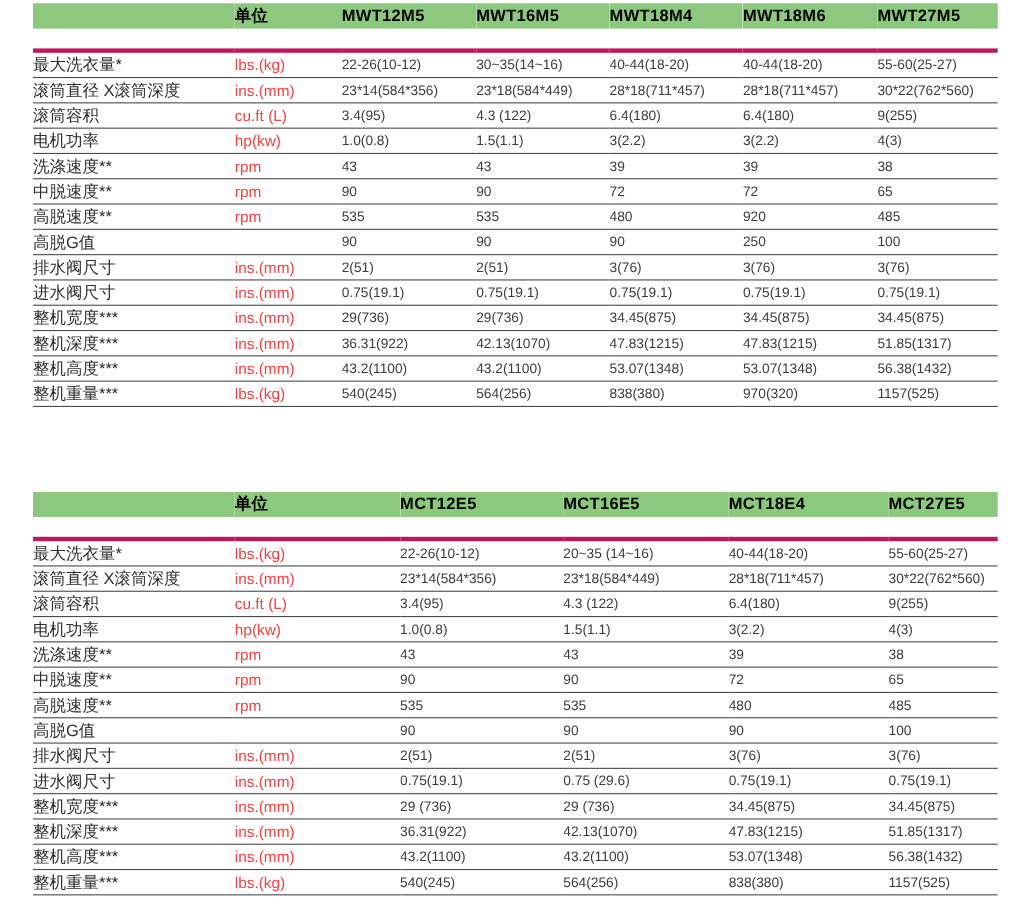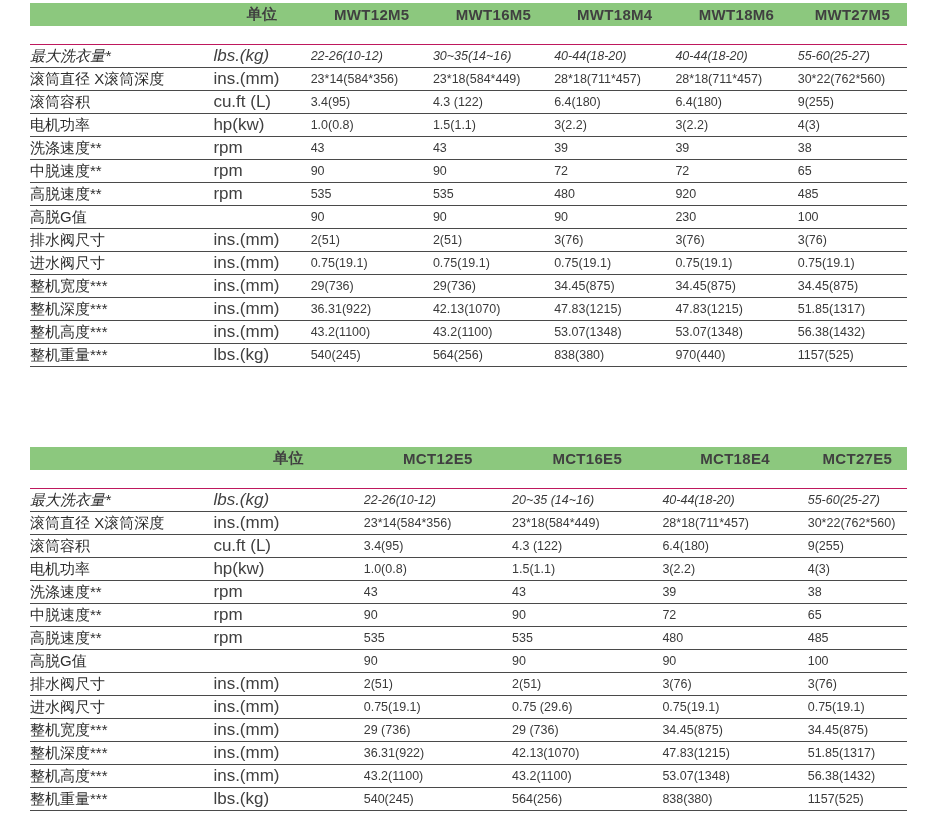--- a/index.html
+++ b/index.html
@@ -34,52 +34,50 @@
     padding: 0;
     margin: 0;
     text-align: left;
     vertical-align: middle;
     white-space: nowrap;
     overflow: hidden;
   }
   
   table.grid thead th {
     background: #8cc87e;
-    color: #404040;
+    color: #000000;
     font-size: 15px;
     font-weight: bold;
     letter-spacing: 0.3px;
     height: 23px;
-    text-align: center;
   }
   
   table.grid tr.spacer td {
     height: 18px;
     border: none;
     background: transparent;
   }
   
   table.grid tbody tr.data td {
     height: 22px;
     border-bottom: 1px solid #4a4a4a;
     color: #3a3a3a;
     font-size: 12.5px;
   }
   table.grid tbody tr.data.first-data td {
-    border-top: 1px solid #be185d;
-    font-style: italic;
+    border-top: 4px solid #be185d;
   }
   table.grid tbody tr.data td.label-cell {
     font-size: 15px;
     font-weight: 500;
     color: #2d2d2d;
   }
   table.grid tbody tr.data td.unit-cell {
-    font-size: 17px;
-    color: #404040;
+    font-size: 14px;
+    color: #ef4444;
   }
 </style>
 </head>
 <body>
 
 <div class="page">
   <section class="spec-table first">
       <table class="grid">
         <colgroup>
           <col style="width: 183px;">
@@ -167,21 +165,21 @@
             <td class="value-cell">480</td>
             <td class="value-cell">920</td>
             <td class="value-cell">485</td>
           </tr>
           <tr class="data">
             <td class="label-cell">高脱G值</td>
             <td class="unit-cell"></td>
             <td class="value-cell">90</td>
             <td class="value-cell">90</td>
             <td class="value-cell">90</td>
-            <td class="value-cell">230</td>
+            <td class="value-cell">250</td>
             <td class="value-cell">100</td>
           </tr>
           <tr class="data">
             <td class="label-cell">排水阀尺寸</td>
             <td class="unit-cell">ins.(mm)</td>
             <td class="value-cell">2(51)</td>
             <td class="value-cell">2(51)</td>
             <td class="value-cell">3(76)</td>
             <td class="value-cell">3(76)</td>
             <td class="value-cell">3(76)</td>
@@ -221,21 +219,21 @@
             <td class="value-cell">53.07(1348)</td>
             <td class="value-cell">53.07(1348)</td>
             <td class="value-cell">56.38(1432)</td>
           </tr>
           <tr class="data">
             <td class="label-cell">整机重量***</td>
             <td class="unit-cell">lbs.(kg)</td>
             <td class="value-cell">540(245)</td>
             <td class="value-cell">564(256)</td>
             <td class="value-cell">838(380)</td>
-            <td class="value-cell">970(440)</td>
+            <td class="value-cell">970(320)</td>
             <td class="value-cell">1157(525)</td>
           </tr>
         </tbody>
       </table>
     </section>
   <section class="spec-table second">
       <table class="grid">
         <colgroup>
           <col style="width: 183px;">
           <col style="width: 150px;">

